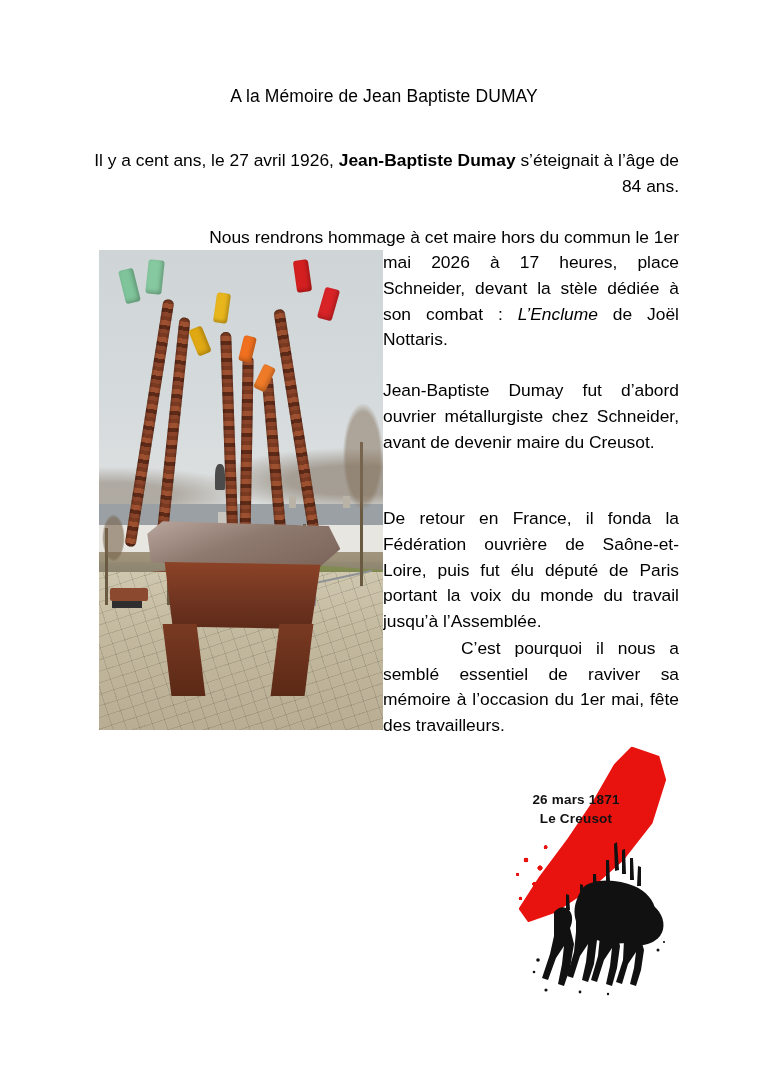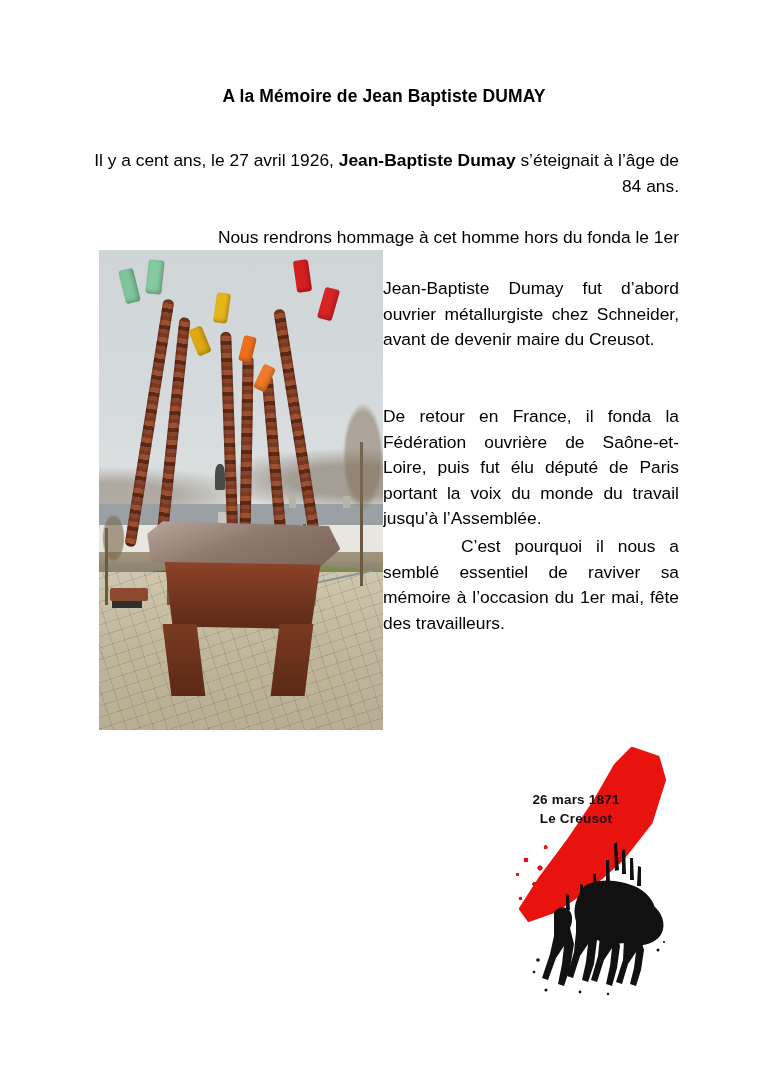--- a/index.html
+++ b/index.html
@@ -23,21 +23,21 @@
   }
 
   
   .doc-title {
     position: absolute;
     left: 91px;
     top: 86px;
     width: 586px;
     text-align: center;
     font-size: 17.5px;
-    font-weight: bold;
+    font-weight: normal;
     letter-spacing: 0.1px;
     line-height: 1.25;
   }
 
   
   .body-col {
     position: absolute;
     left: 91px;
     top: 148px;
     width: 588px;
@@ -234,24 +234,25 @@
 <div class="page">
 
   <div class="doc-title">A la Mémoire de Jean Baptiste DUMAY</div>
 
   <div class="body-col">
 
     <p class="para left"><span>Il y a cent ans, le 27 avril 1926, </span><b>Jean-Baptiste Dumay</b><span> s’éteignait à l’âge de 84 ans.</span></p>
 
     <div style="height:25.6px"></div>
 
-    <p class="para left">Nous rendrons hommage à cet homme hors du fonda le 1er</p>
+    <p class="para left">Nous rendrons hommage à cet maire hors du commun le 1er</p>
 
     <div style="float:left; width:292px; height:480px;"></div>
 
+    <p class="para just"><span>mai 2026 à 17 heures, place Schneider, devant la stèle dédiée à son combat : </span><i>L’Enclume</i><span> de Joël Nottaris.</span></p>
 
     <div style="height:25.6px"></div>
 
     <p class="para just">Jean-Baptiste Dumay fut d’abord ouvrier métallurgiste chez Schneider, avant de devenir maire du Creusot.</p>
 
     <div style="height:25.6px"></div>
 
 
     <div style="height:25.6px"></div>
 

